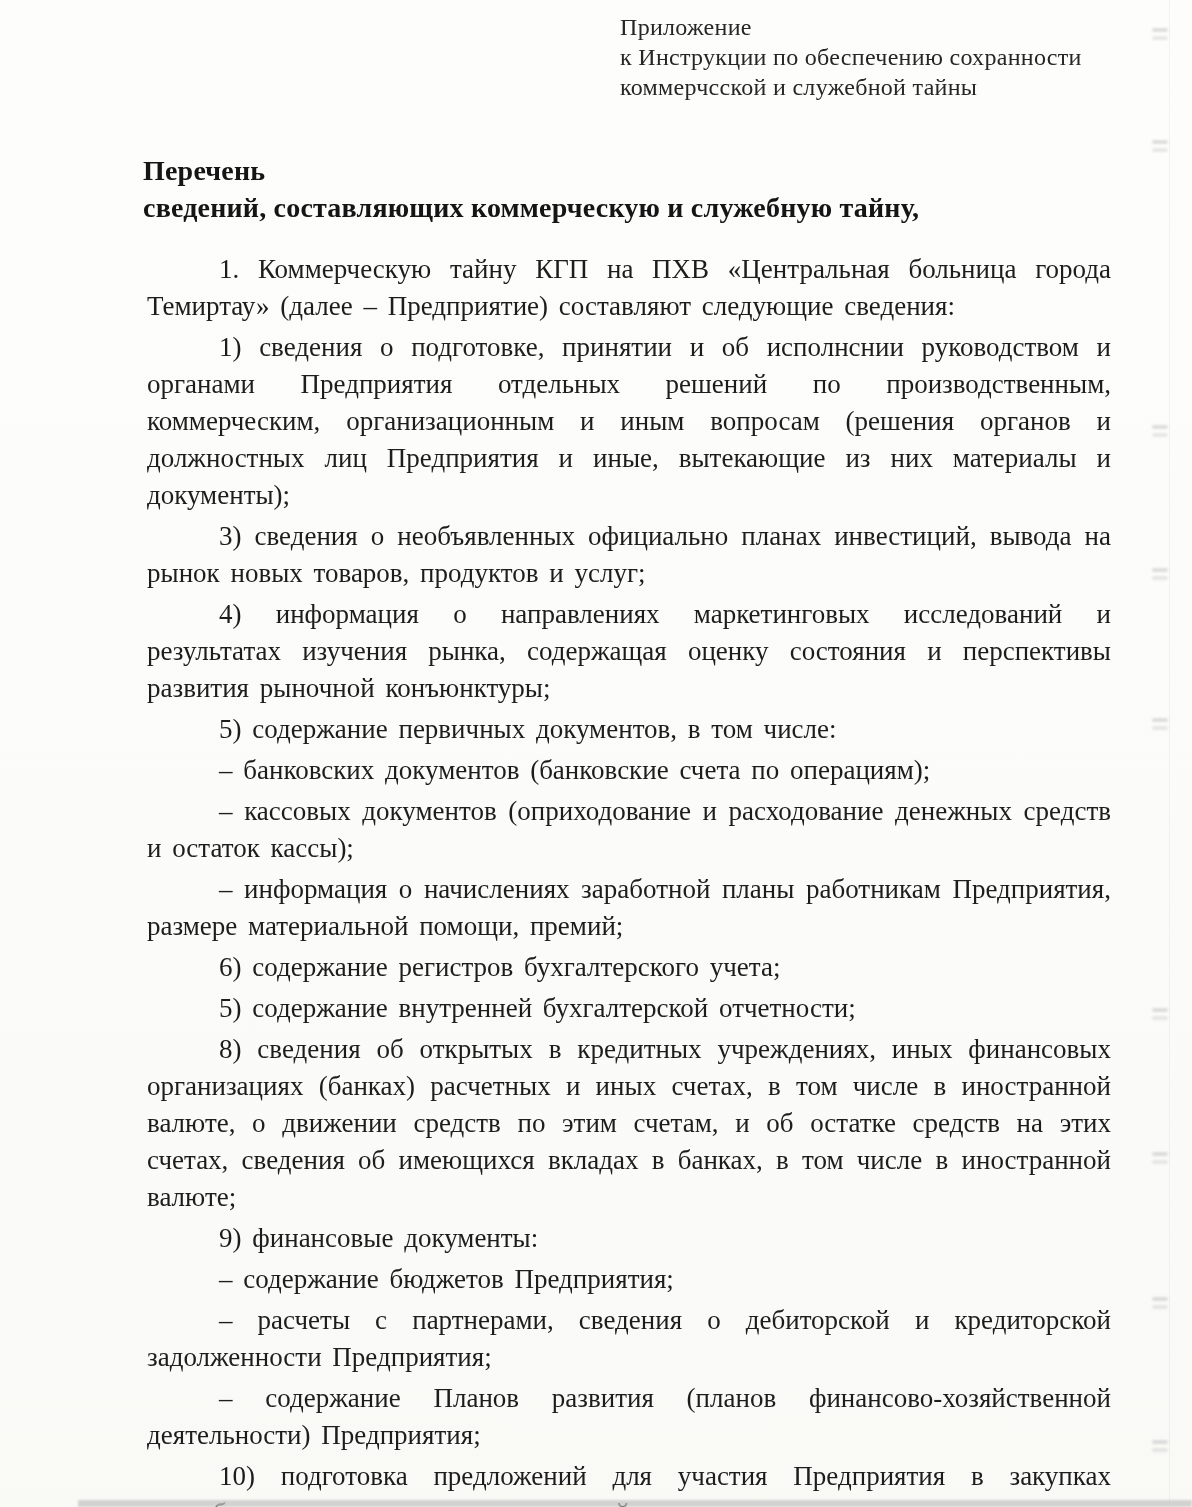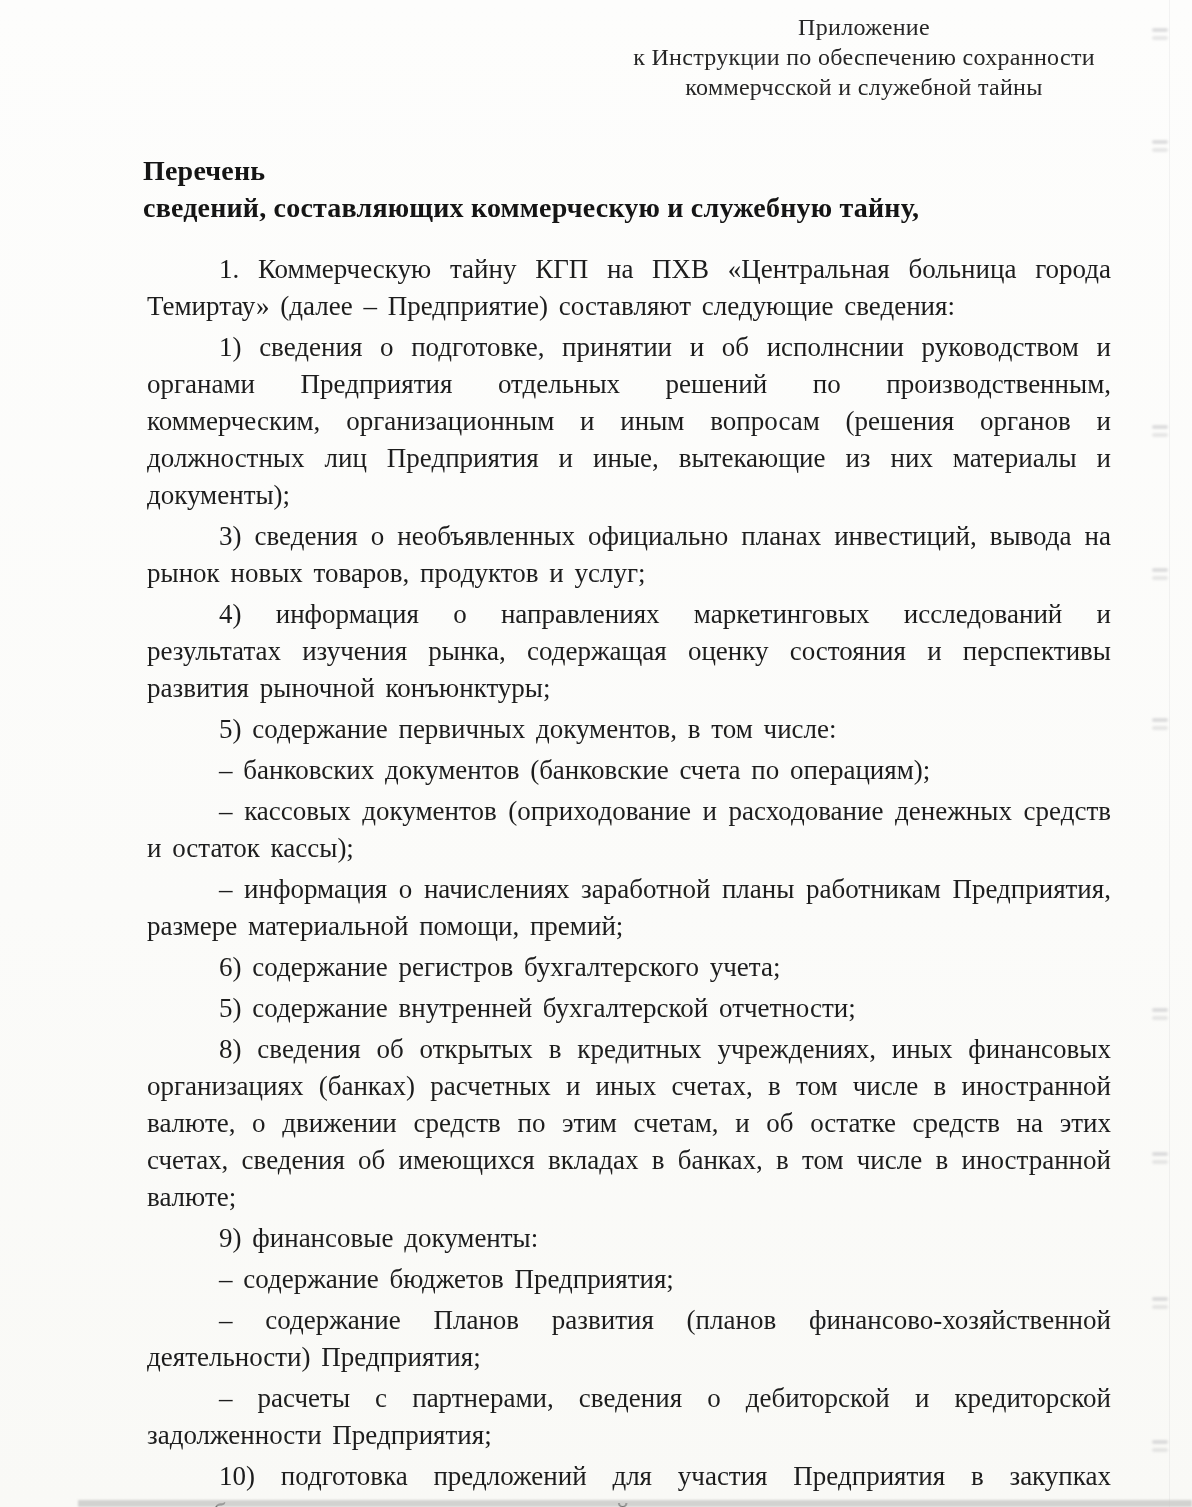--- a/index.html
+++ b/index.html
@@ -11,21 +11,21 @@
     background: linear-gradient(180deg, #fdfdfc 0%, #fbfbf9 60%, #f9f9f6 100%);
     overflow: hidden;
     font-family: "Liberation Serif", "DejaVu Serif", serif;
     color: #1d1d1d;
   }
   .header-block {
     position: absolute;
     top: 12px;
     left: 620px;
     width: 488px;
-    text-align: center;
+    text-align: left;
     font-size: 24px;
     line-height: 30px;
     letter-spacing: 0.3px;
     color: #262626;
   }
   .title-block {
     position: absolute;
     top: 152px;
     left: 143px;
     width: 972px;
@@ -102,22 +102,22 @@
       <p class="para">4) информация о направлениях маркетинговых исследований и результатах изучения рынка, содержащая оценку состояния и перспективы развития рыночной конъюнктуры;</p>
       <p class="para">5) содержание первичных документов, в том числе:</p>
       <p class="para">– банковских документов (банковские счета по операциям);</p>
       <p class="para">– кассовых документов (оприходование и расходование денежных средств и остаток кассы);</p>
       <p class="para">– информация о начислениях заработной планы работникам Предприятия, размере материальной помощи, премий;</p>
       <p class="para">6) содержание регистров бухгалтерского учета;</p>
       <p class="para">5) содержание внутренней бухгалтерской отчетности;</p>
       <p class="para">8) сведения об открытых в кредитных учреждениях, иных финансовых организациях (банках) расчетных и иных счетах, в том числе в иностранной валюте, о движении средств по этим счетам, и об остатке средств на этих счетах, сведения об имеющихся вкладах в банках, в том числе в иностранной валюте;</p>
       <p class="para">9) финансовые документы:</p>
       <p class="para">– содержание бюджетов Предприятия;</p>
+      <p class="para">– расчеты с партнерами, сведения о дебиторской и кредиторской задолженности Предприятия;</p>
       <p class="para">– содержание Планов развития (планов финансово-хозяйственной деятельности) Предприятия;</p>
-      <p class="para">– расчеты с партнерами, сведения о дебиторской и кредиторской задолженности Предприятия;</p>
       <p class="para">10) подготовка предложений для участия Предприятия в закупках способом запроса ценовых предложений;</p>
       <p class="para">11) конкурсные предложения Предприятия до их раскрытия потенциальным поставщикам в соответствии с установленной процедурой;</p>
     </div>
 
   <div class="edge-line"></div>
   <div class="bottom-band"></div>
 
 <div class="mark" style="left: 1152px; top: 28px;"></div>
     <div class="mark" style="left: 1152px; top: 140px;"></div>
     <div class="mark" style="left: 1152px; top: 425px;"></div>

